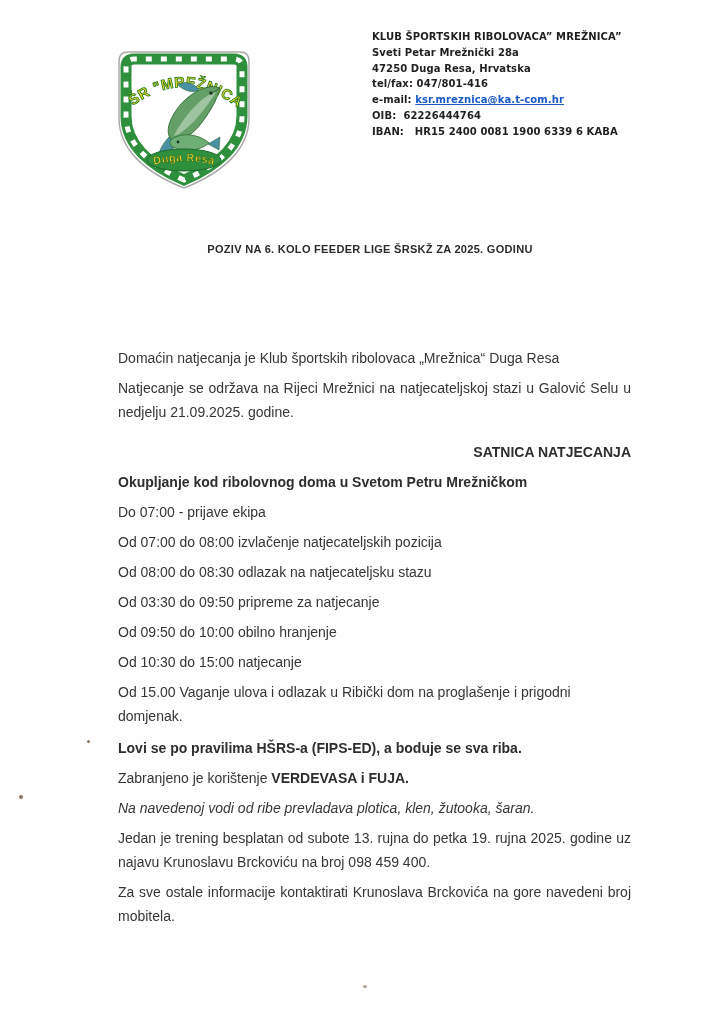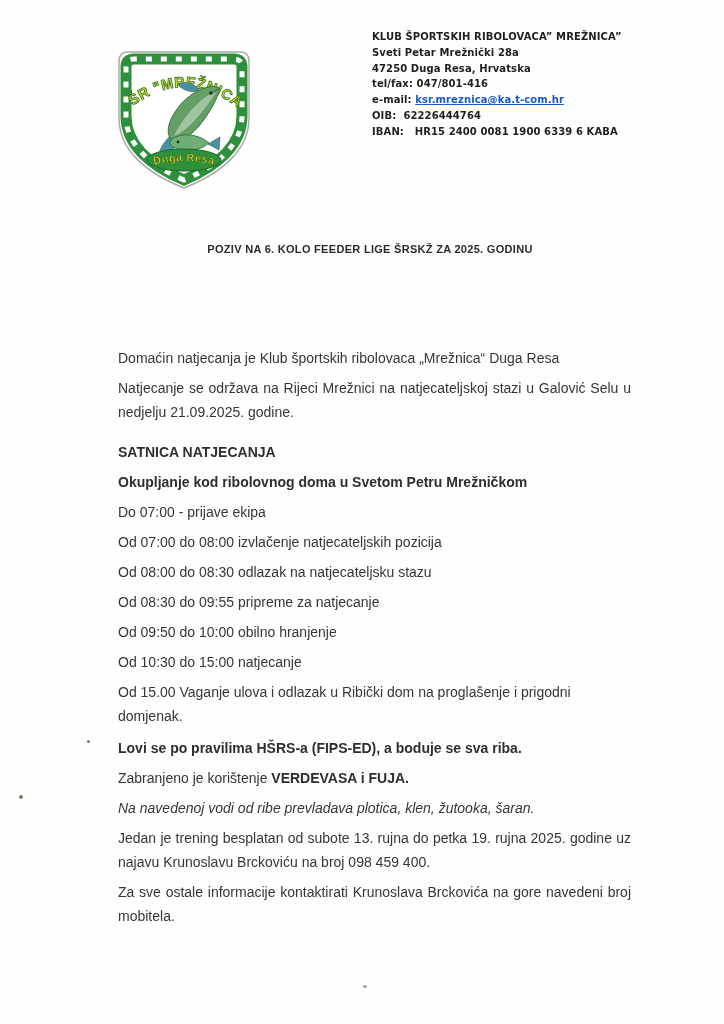--- a/index.html
+++ b/index.html
@@ -60,21 +60,21 @@
     color: #363636;
     margin-top: 44px;
   }
   .body-text p {
     margin: 0 0 6px 0;
     line-height: 24px;
   }
   .just { text-align: justify; }
   .b { font-weight: bold; color: #2e2e2e; }
   .i { font-style: italic; }
-  .mt16 { margin-top: 16px !important; }
+  .mt16 { margin-top: 16px !important; text-align: right; }
   .mt8 { margin-top: 8px !important; }
   
   .speck {
     position: absolute;
     border-radius: 50%;
     background: #6f5337;
     opacity: 0.8;
   }
   .speck1 { left: 87px; top: 740px; width: 3px; height: 3px; }
   .speck2 { left: 19px; top: 795px; width: 4px; height: 4px; }
@@ -134,21 +134,21 @@
   <div class="body-text">
     <p>Domaćin natjecanja je Klub športskih ribolovaca „Mrežnica“ Duga Resa</p>
     <p class="just">Natjecanje se održava na Rijeci Mrežnici na natjecateljskoj stazi u Galović Selu u nedjelju 21.09.2025. godine.</p>
 
     <p class="b mt16">SATNICA NATJECANJA</p>
     <p class="b">Okupljanje kod ribolovnog doma u Svetom Petru Mrežničkom</p>
 
     <p>Do 07:00 - prijave ekipa</p>
     <p>Od 07:00 do 08:00 izvlačenje natjecateljskih pozicija</p>
     <p>Od 08:00 do 08:30 odlazak na natjecateljsku stazu</p>
-    <p>Od 08:30 do 09:55 pripreme za natjecanje</p>
+    <p>Od 03:30 do 09:50 pripreme za natjecanje</p>
     <p>Od 09:50 do 10:00 obilno hranjenje</p>
     <p>Od 10:30 do 15:00 natjecanje</p>
     <p>Od 15.00 Vaganje ulova i odlazak u Ribički dom na proglašenje i prigodni domjenak.</p>
 
     <p class="b mt8">Lovi se po pravilima HŠRS-a (FIPS-ED), a boduje se sva riba.</p>
     <p><span>Zabranjeno je korištenje </span><span class="b">VERDEVASA i FUJA.</span></p>
     <p class="i">Na navedenoj vodi od ribe prevladava plotica, klen, žutooka, šaran.</p>
     <p class="just">Jedan je trening besplatan od subote 13. rujna do petka 19. rujna 2025. godine uz najavu Krunoslavu Brckoviću na broj 098 459 400.</p>
     <p class="just">Za sve ostale informacije kontaktirati Krunoslava Brckovića na gore navedeni broj mobitela.</p>
   </div>

